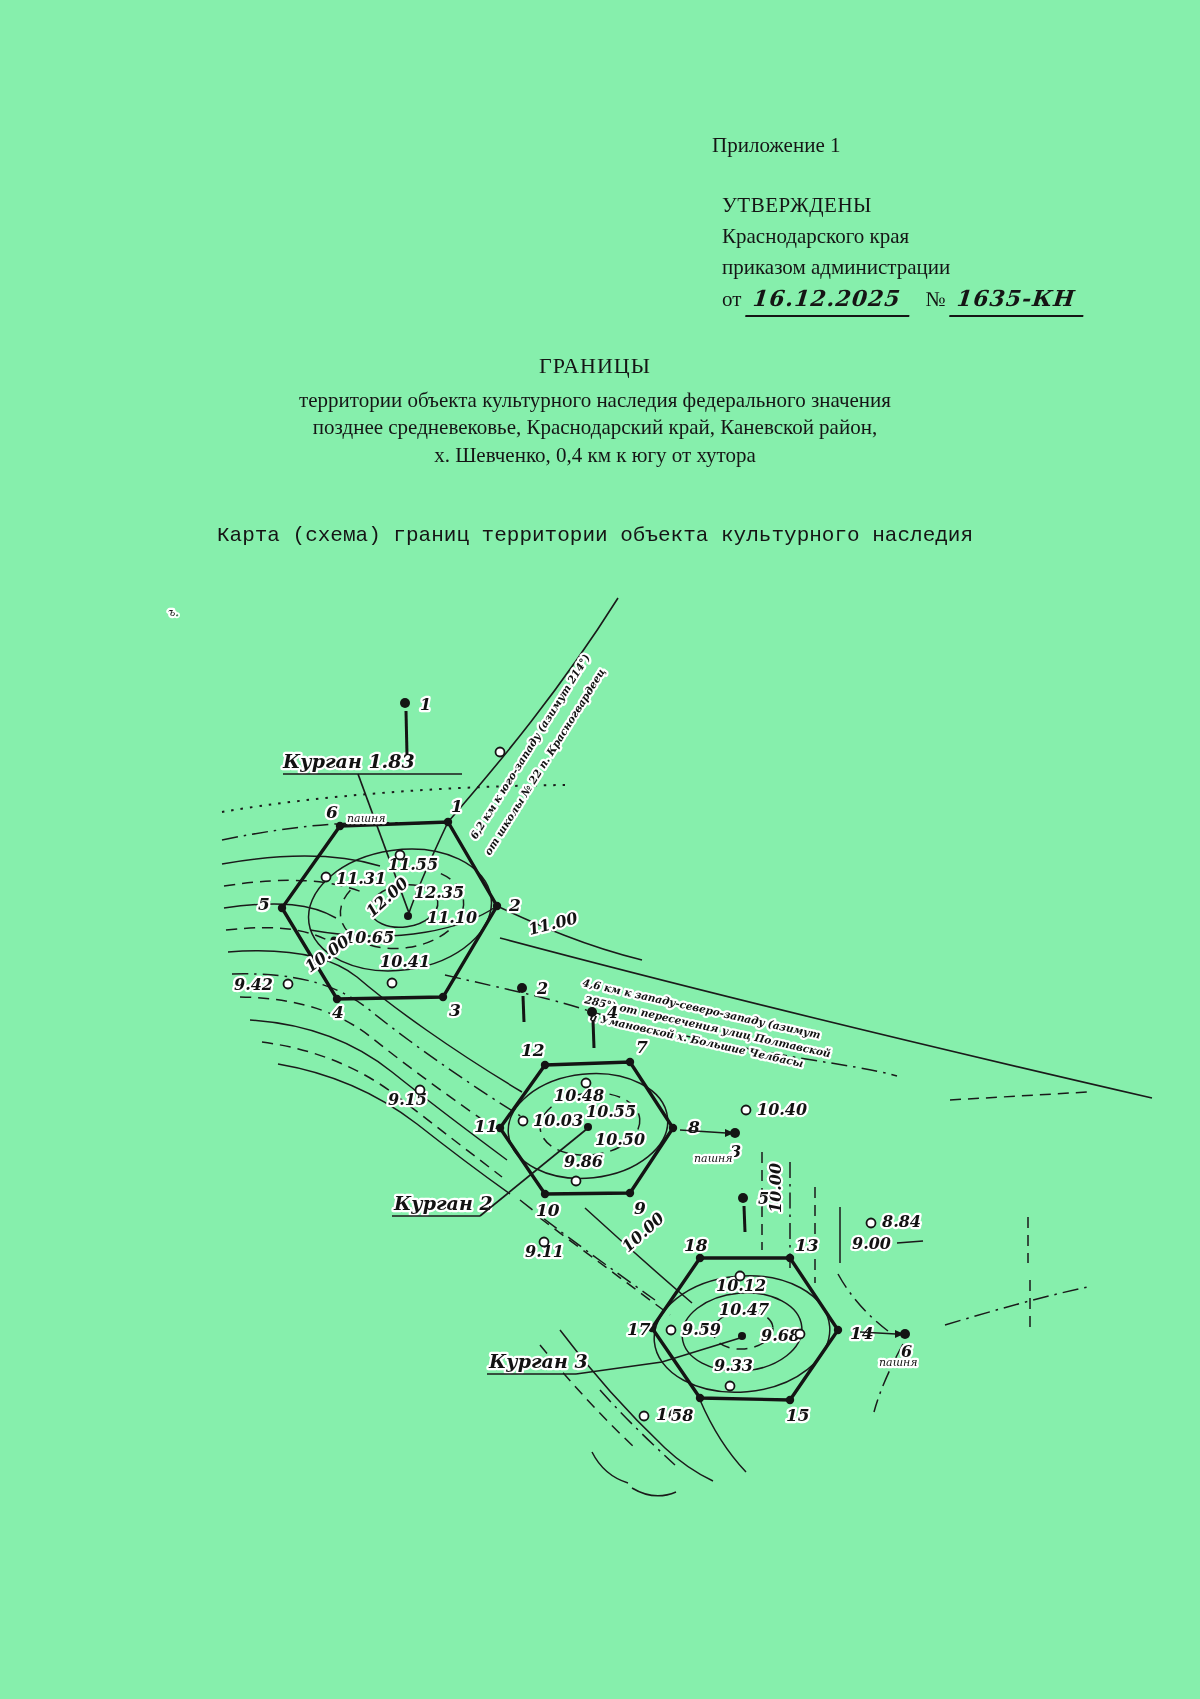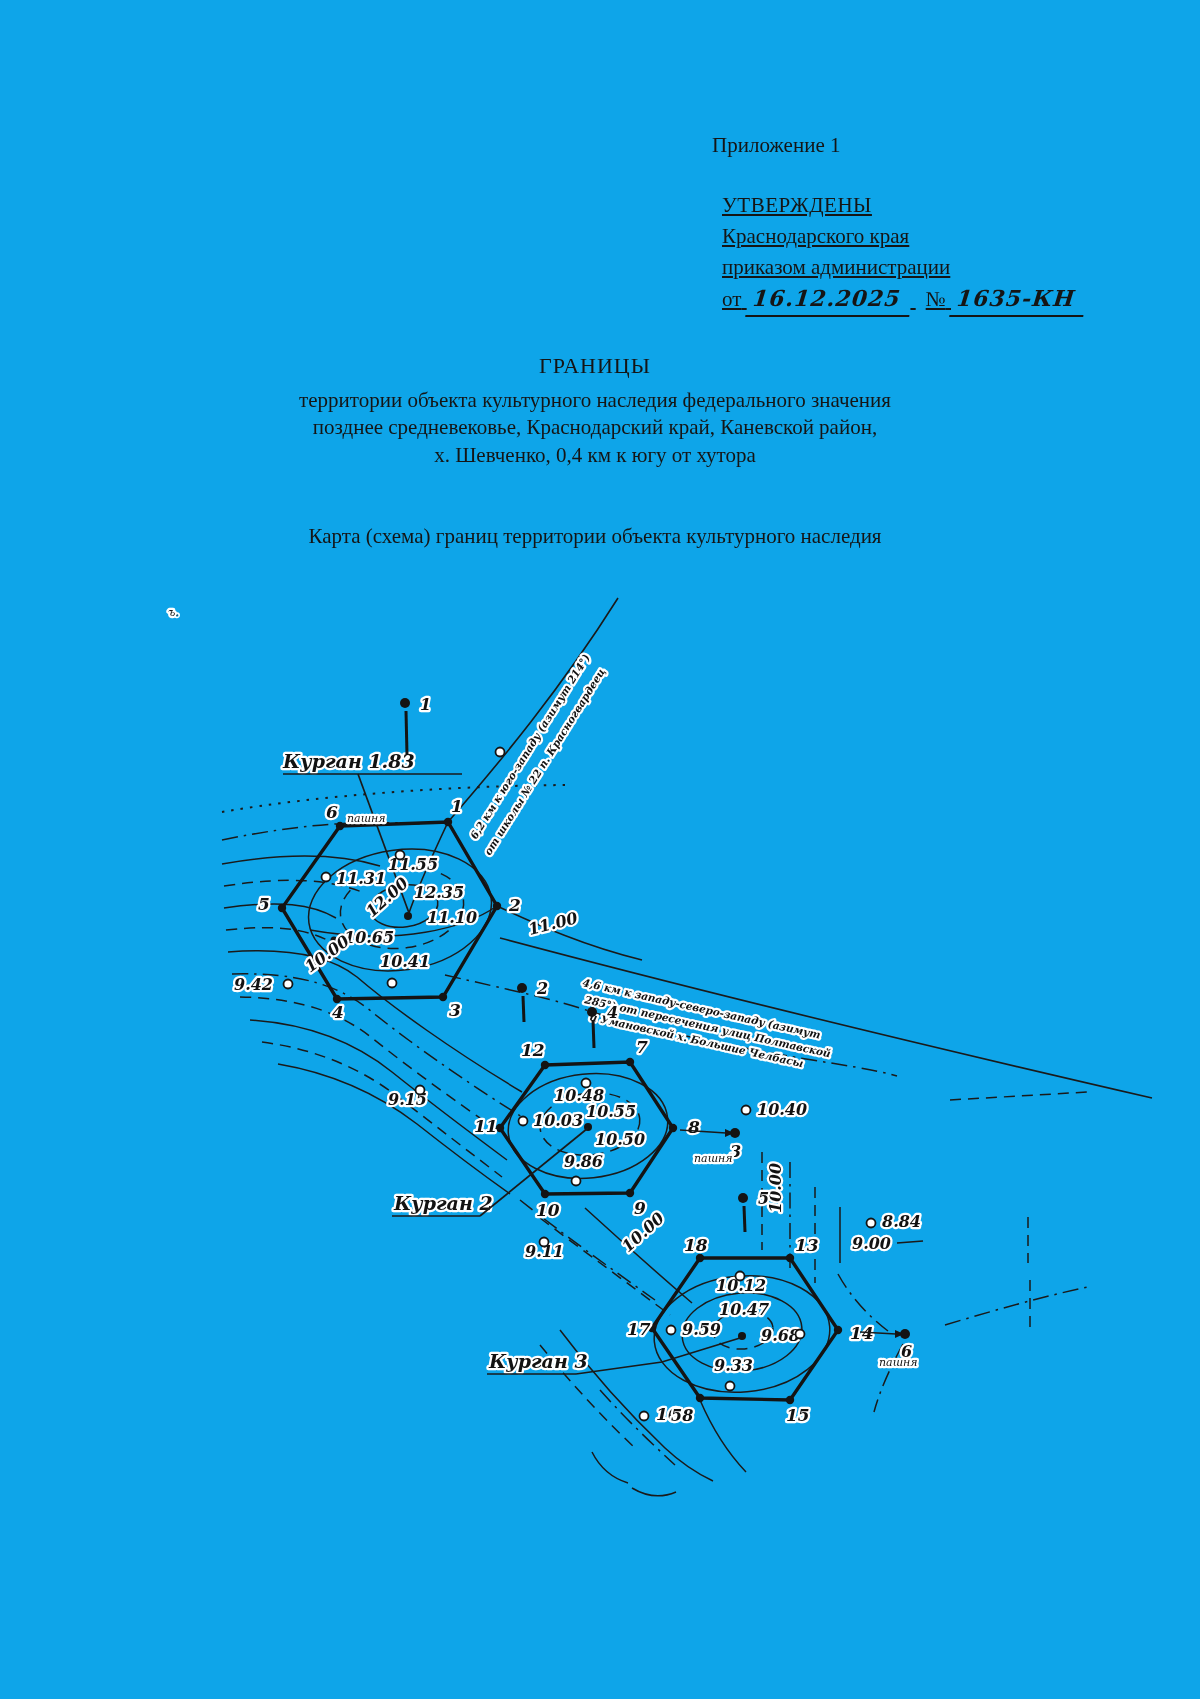--- a/index.html
+++ b/index.html
@@ -1,36 +1,36 @@
 <!DOCTYPE html>
 <html lang="ru"><head>
 <meta charset="utf-8">
 <style>
   html,body{margin:0;padding:0;background:#e8e8e8;}
   .page{
-    position:relative;width:1200px;height:1699px;background:#0ea5e9;
+    position:relative;width:1200px;height:1699px;background:#86efac;
     margin:0 auto;overflow:hidden;
     font-family:"Liberation Serif", serif;color:#151515;
   }
   .abs{position:absolute;}
   .appendix{left:712px;top:133px;font-size:21px;}
-  .approved{left:722px;top:190px;font-size:21px;line-height:31px;text-decoration:underline;}
+  .approved{left:722px;top:190px;font-size:21px;line-height:31px;}
   .approved .caps{letter-spacing:.5px;}
   .order-line{white-space:nowrap;}
   .hand{
     font-family:"DejaVu Serif", serif;font-style:italic;font-weight:700;
     font-size:22px;letter-spacing:1px;
     border-bottom:2px solid #151515;padding:0 10px 1px 6px;display:inline-block;
     transform:skewX(-6deg);
   }
   .no-label{margin-left:10px;}
   .title-block{left:95px;top:352px;width:1000px;text-align:center;
     font-size:21px;font-weight:400;line-height:27.5px;}
   .title-head{font-size:22px;letter-spacing:1px;margin-bottom:7px;}
-  .subtitle{left:95px;top:524px;width:1000px;text-align:center;font-size:21px;}
+  .subtitle{left:95px;top:524px;width:1000px;text-align:center;font-size:21px;font-family:Liberation Mono, monospace;}
   svg#map-svg{position:absolute;left:0;top:0;}
 
   
   .hex{fill:none;stroke:#141414;stroke-width:3.4;stroke-linejoin:miter;}
   .c-solid{fill:none;stroke:#1a1a1a;stroke-width:1.5;}
   .c-dash{fill:none;stroke:#1a1a1a;stroke-width:1.5;stroke-dasharray:11 7;}
   .c-dashdot{fill:none;stroke:#1a1a1a;stroke-width:1.5;stroke-dasharray:16 6 2.5 6;}
   .c-dotted{fill:none;stroke:#1a1a1a;stroke-width:2;stroke-dasharray:2.5 7;}
   .thin{fill:none;stroke:#1a1a1a;stroke-width:1.6;}
   .leader{fill:none;stroke:#1a1a1a;stroke-width:1.7;}

